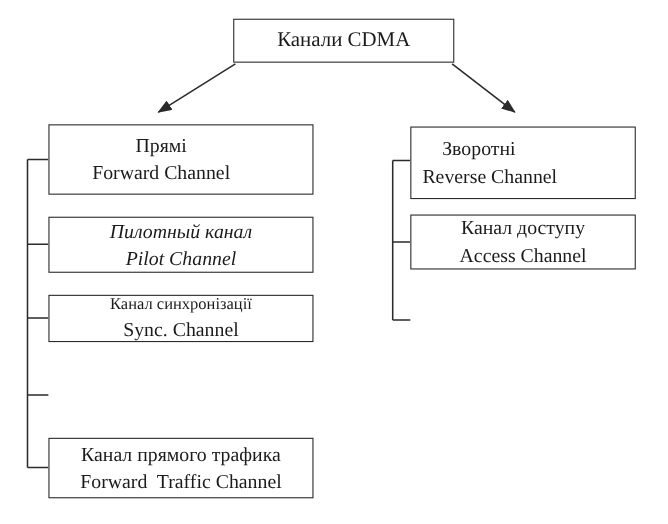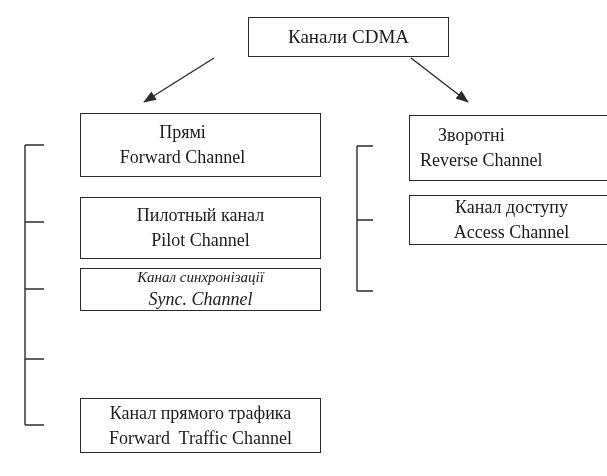--- a/index.html
+++ b/index.html
@@ -27,35 +27,34 @@
   .connector-svg .arrowhead{fill:var(--stroke);stroke:none;}
   .node{
     position:absolute;
     box-sizing:border-box;
     border:1.5px solid var(--stroke);
     background:var(--box-background);
     display:flex;flex-direction:column;justify-content:center;
     text-align:center;
     font-size:18px;line-height:1.38;
     white-space:pre-wrap;
-    margin-left:36px;
   }
   .node-root{
     left:212px;top:17px;width:201px;height:40px;
     font-size:19px;
   }
   .col-left{left:44px;width:241px;}
   .col-right{left:373px;width:205px;}
   .nudge-left{padding-right:36px;}
   .small-line{font-size:15px;line-height:1.35;}
   .left-aligned{text-align:left;padding-left:10px;}
   .indented-line{text-indent:18px;}
   .node-l1{top:113px;height:64px;}
-  .node-l2{top:197px;height:62px;}
-  .node-l3{top:268px;height:43px;font-style:italic;}
+  .node-l2{top:197px;height:51px;font-style:italic;}
+  .node-l3{top:268px;height:43px;}
   .node-l4{top:335px;height:48px;}
   .node-l5{top:398px;height:55px;}
   .node-r1{top:115px;height:66px;}
   .node-r2{top:195px;height:50px;}
   .node-r3{top:265px;height:52px;width:215px;font-size:17px;}
   .node-r3 .small-line{font-size:15px;}
 </style>
 </head>
 <body>
 

